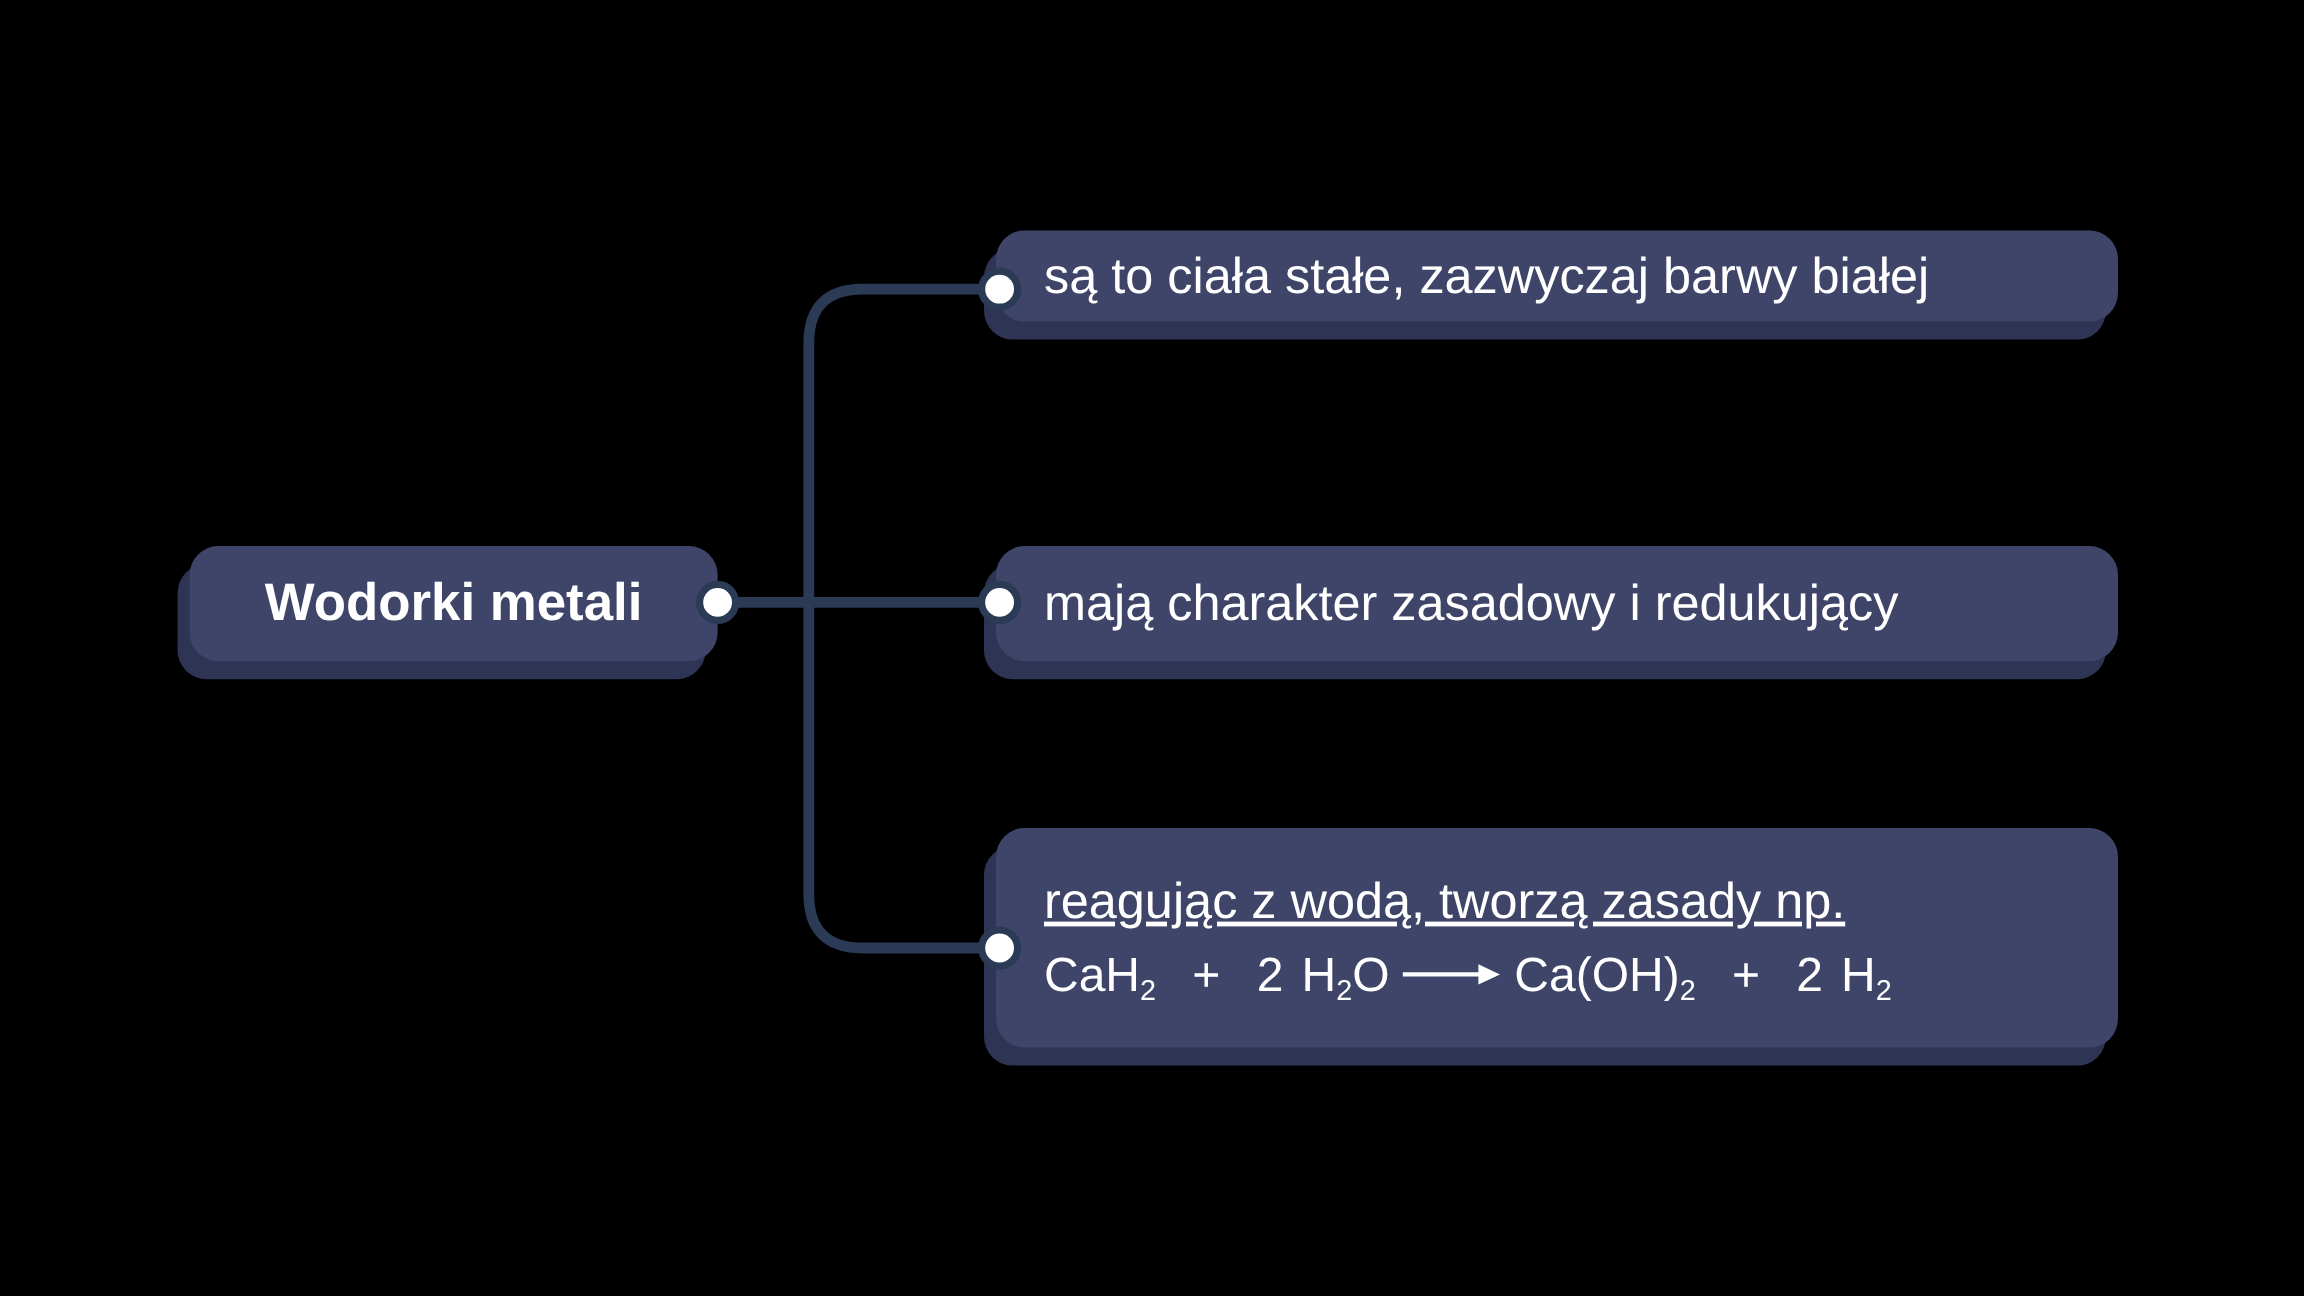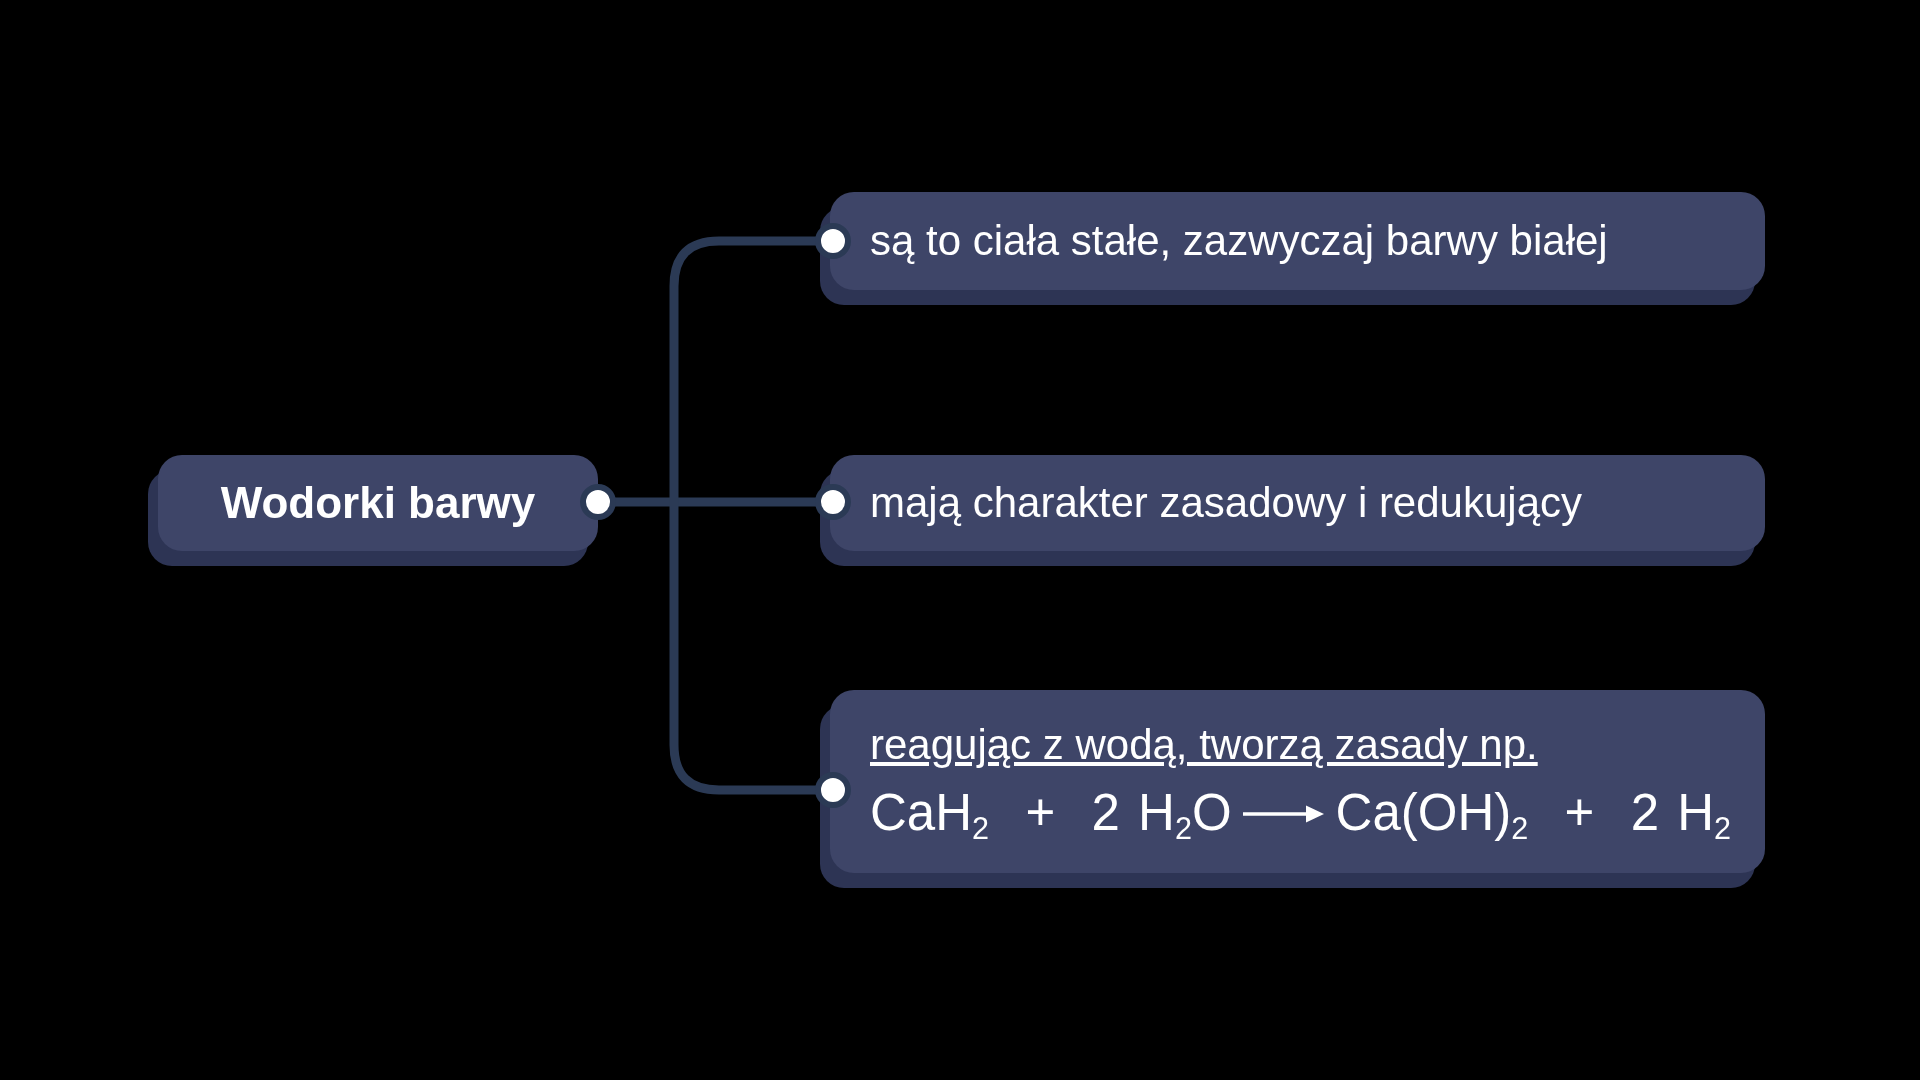--- a/index.html
+++ b/index.html
@@ -40,21 +40,21 @@
   }
   .node--root {
     left: 158px; top: 455px;
     width: 440px; height: 96px;
     justify-content: center;
     font-weight: 700;
     font-size: 44px;
   }
   .node--c1 {
     left: 830px; top: 192px;
-    width: 935px; height: 98px;
+    width: 935px; height: 76px;
     font-size: 42px;
     padding: 0 30px 0 40px;
     white-space: nowrap;
   }
   .node--c2 {
     left: 830px; top: 455px;
     width: 935px; height: 96px;
     font-size: 42px;
     padding: 0 30px 0 40px;
     white-space: nowrap;
@@ -71,21 +71,21 @@
     gap: 12px;
     white-space: nowrap;
   }
   .node--c3 .line1 {
     display: block;
     line-height: 1.2;
     text-decoration: underline;
   }
   .eq {
     display: block;
-    font-size: 51px;
+    font-size: 40px;
     line-height: 1.2;
     white-space: pre;
     word-spacing: 4px;
     text-align: right;
   }
   .eq sub {
     font-size: 0.6em;
     line-height: 0;
     vertical-align: baseline;
     position: relative;
@@ -117,21 +117,21 @@
 
 <div class="stage">
 
   <svg class="connectors" aria-hidden="true">
     <path class="connector" d="M 598 502 H 833"></path>
     <path class="connector" d="M 674 502 V 286 Q 674 241 719 241 H 833"></path>
     <path class="connector" d="M 674 502 V 745 Q 674 790 719 790 H 833"></path>
   </svg>
 
   <div class="node node--root">
-    <span>Wodorki barwy</span>
+    <span>Wodorki metali</span>
   </div>
 
   <div class="node node--c1">
     <span>są to ciała stałe, zazwyczaj barwy białej</span>
   </div>
 
   <div class="node node--c2">
     <span>mają charakter zasadowy i redukujący</span>
   </div>
 

